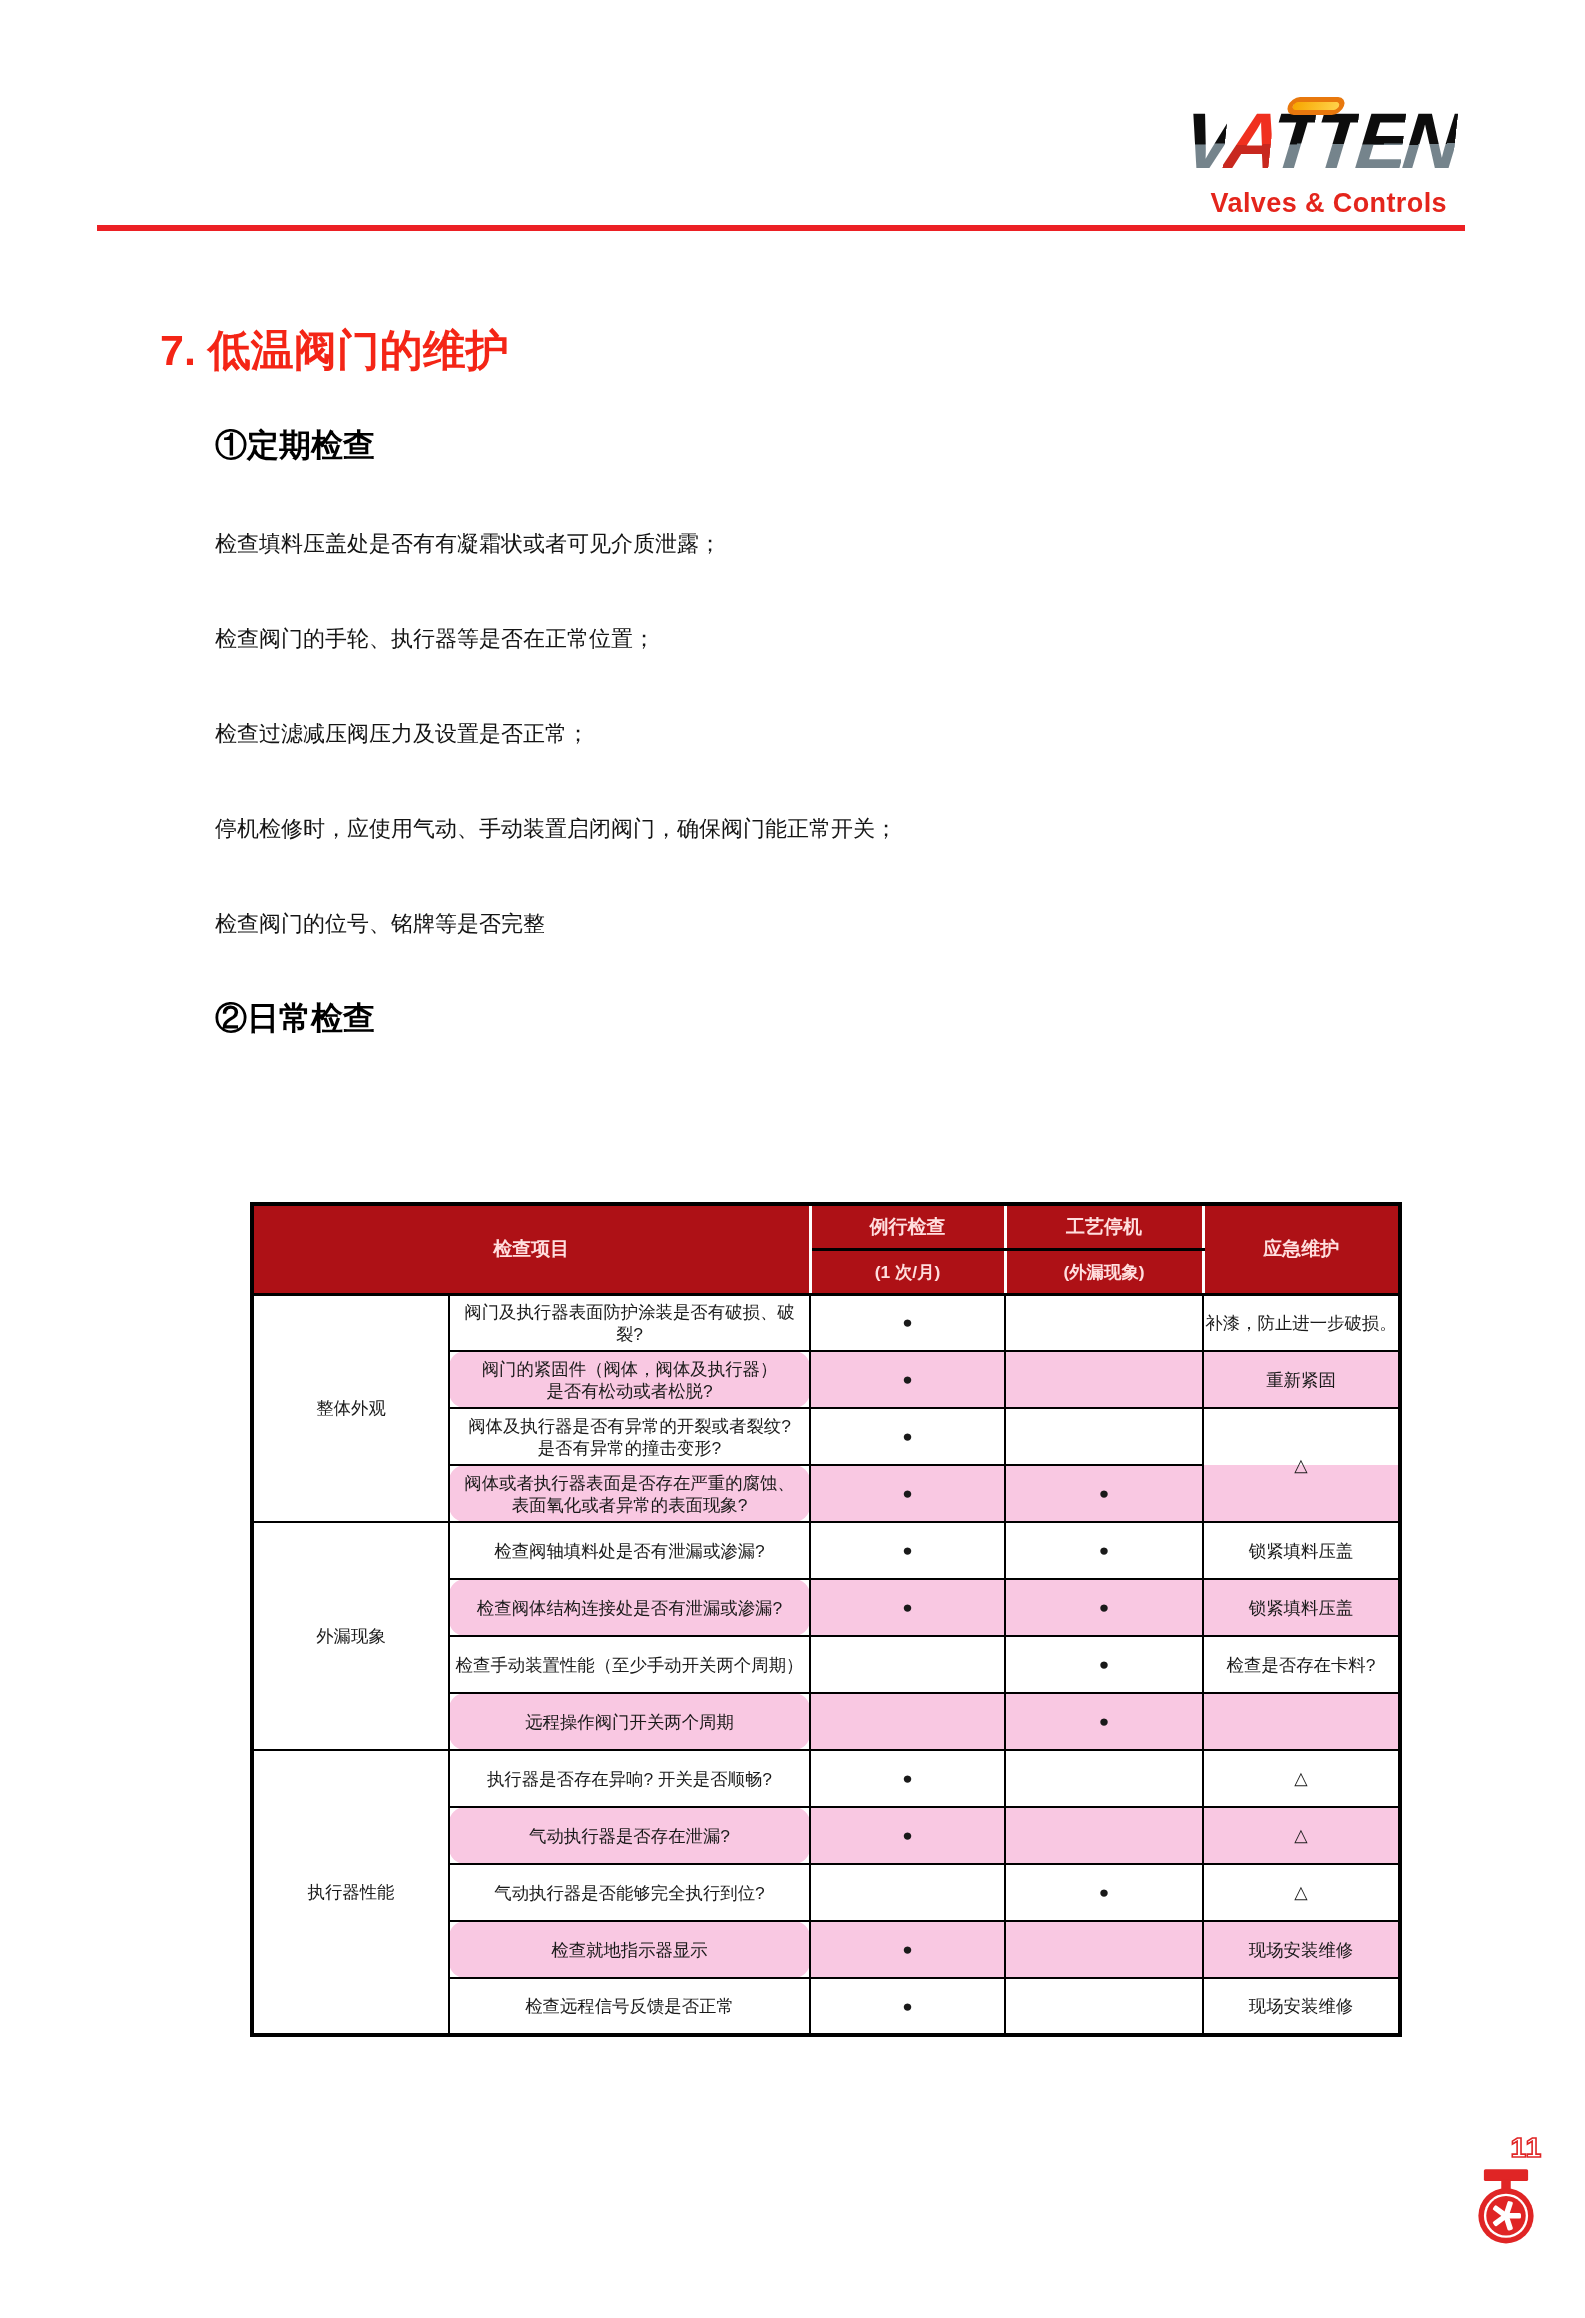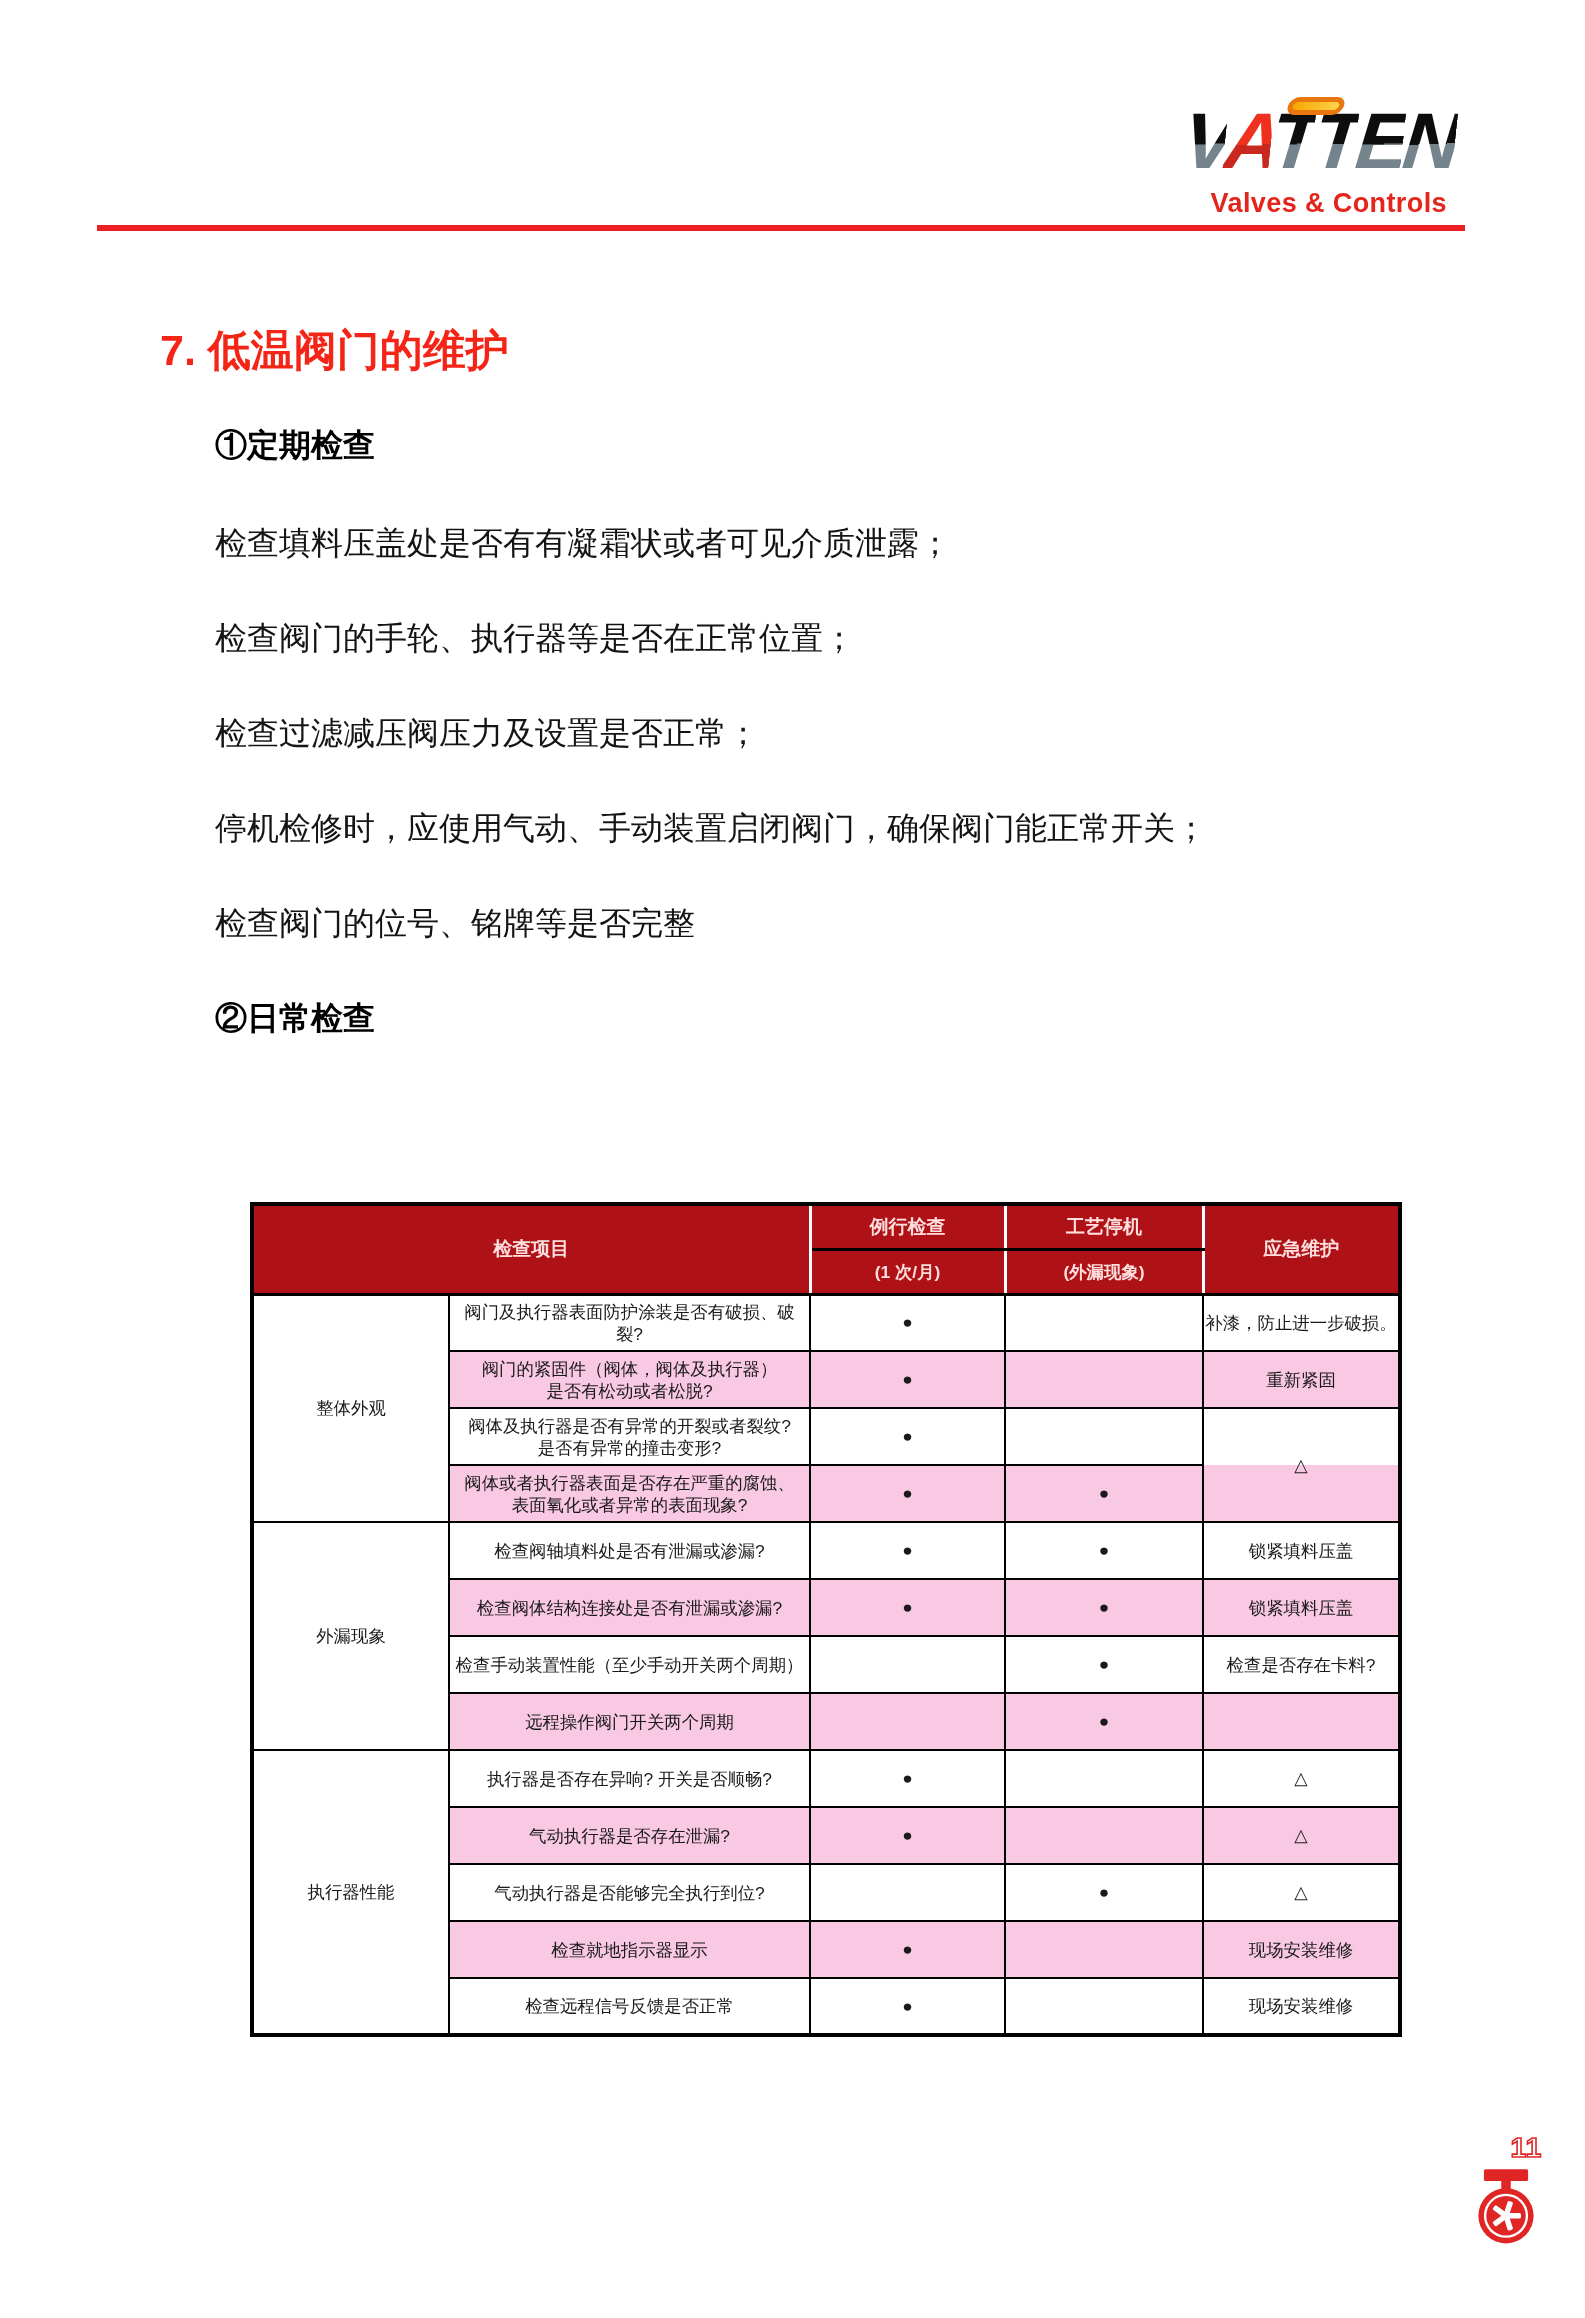--- a/index.html
+++ b/index.html
@@ -20,35 +20,35 @@
        border:5.5px solid #e8780d;border-radius:11px;
        background:linear-gradient(90deg,#f7a600,#ffd24a);transform:skewX(-14deg);}
   .tagline{margin-top:1px;text-align:right;padding-right:8px;
        font-weight:bold;font-size:27px;color:#e4251c;letter-spacing:0.4px;}
   .red-rule{position:absolute;left:97px;top:225px;width:1368px;height:6.3px;background:#ec2024;}
 
   
   .doc-title{position:absolute;left:160px;top:322px;font-size:43px;font-weight:bold;color:#f42516;}
   .content{position:absolute;left:215px;top:428px;width:1280px;}
   .sec-heading{font-size:32px;font-weight:bold;color:#000;margin:0 0 63px 0;line-height:35px;}
-  .content p{margin:0 0 60px 0;font-size:32px;line-height:35px;color:#141414;}
+  .content p{margin:0 0 60px 0;font-size:22px;line-height:35px;color:#141414;}
   .sec-heading.second{margin-bottom:9px;}
 
   
   .tbl-wrap{position:absolute;left:250px;top:1202px;}
   table.insp{border-collapse:collapse;table-layout:fixed;width:1148px;border:4px solid #000;}
   table.insp th{background:#ae1116;color:#ffdede;font-weight:bold;font-size:19px;
       border:3.2px solid #fff;border-bottom:3.2px solid #000;text-align:center;margin-left:28px;}
   table.insp th.sub{font-size:17.4px;}
   table.insp thead tr{height:45px;}
   table.insp tbody tr{height:57px;}
   table.insp td{border:2.4px solid #000;text-align:center;vertical-align:middle;
       font-size:17.4px;color:#1a1a1a;}
   td.cat{background:#fff;font-size:19px;}
-  td.item{white-space:pre-line;line-height:22px;}
+  td.item{white-space:pre-line;line-height:22px;border-radius:16px;}
   td.emg{font-size:16.6px;}
   .white{background:#ffffff;}
   .pink{background:#f9c8e2;}
   .split{background:linear-gradient(180deg,#ffffff 0 50%,#f9c8e2 50% 100%);}
   .dot{color:#a8121c;font-size:17.4px;}
   .tri{color:#000;font-size:21.3px;}
 
   
   .page-num{position:absolute;left:1471px;top:2131px;width:71px;text-align:right;
       font-size:28.4px;font-weight:bold;color:#ffffff;

